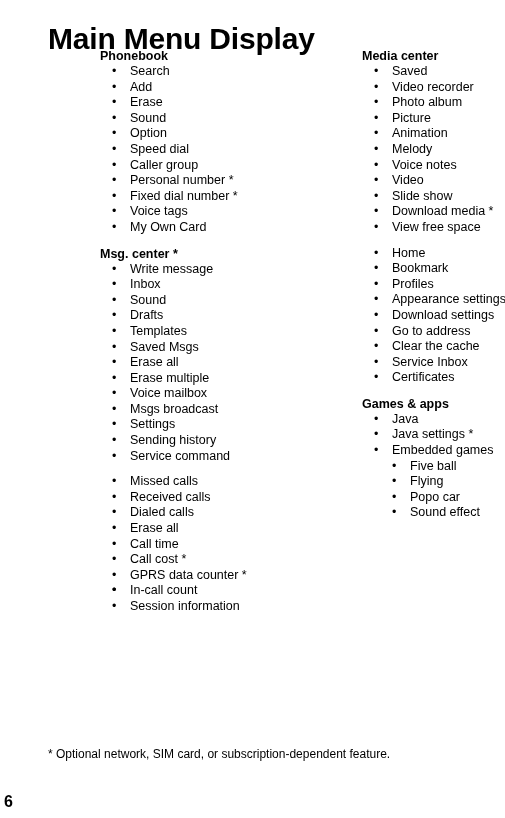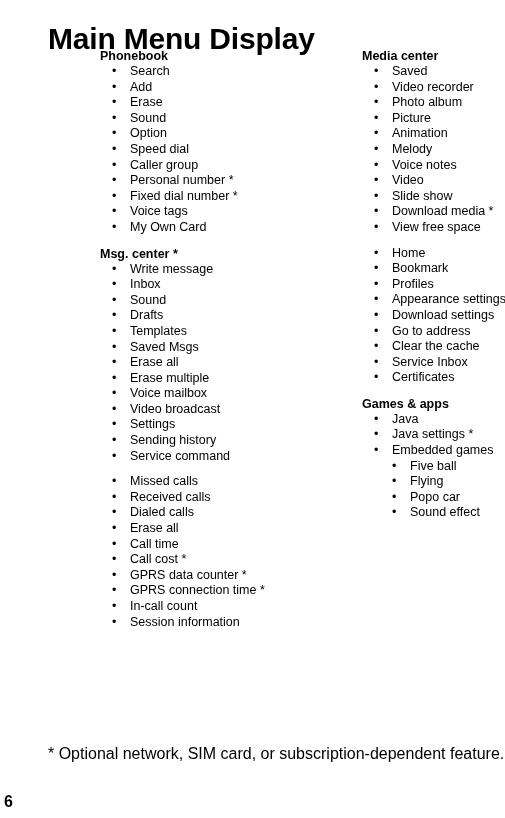--- a/index.html
+++ b/index.html
@@ -82,21 +82,21 @@
     left: 30px;
     top: 0;
     font-size: 12.5px;
     line-height: 15.6px;
   }
 
   #footnote {
     position: absolute;
     left: 48px;
     top: 746px;
-    font-size: 16px;
+    font-size: 12px;
     line-height: 16px;
     white-space: nowrap;
   }
 
   #page-number {
     position: absolute;
     left: 4px;
     top: 792px;
     font-size: 16px;
     font-weight: bold;
@@ -130,36 +130,36 @@
       <ul class="item-list">
         <li class="menu-item"><span class="bullet">•</span><span>Write message</span></li>
         <li class="menu-item"><span class="bullet">•</span><span>Inbox</span></li>
         <li class="menu-item"><span class="bullet">•</span><span>Sound</span></li>
         <li class="menu-item"><span class="bullet">•</span><span>Drafts</span></li>
         <li class="menu-item"><span class="bullet">•</span><span>Templates</span></li>
         <li class="menu-item"><span class="bullet">•</span><span>Saved Msgs</span></li>
         <li class="menu-item"><span class="bullet">•</span><span>Erase all</span></li>
         <li class="menu-item"><span class="bullet">•</span><span>Erase multiple</span></li>
         <li class="menu-item"><span class="bullet">•</span><span>Voice mailbox</span></li>
-        <li class="menu-item"><span class="bullet">•</span><span>Video broadcast</span></li>
+        <li class="menu-item"><span class="bullet">•</span><span>Msgs broadcast</span></li>
         <li class="menu-item"><span class="bullet">•</span><span>Settings</span></li>
         <li class="menu-item"><span class="bullet">•</span><span>Sending history</span></li>
         <li class="menu-item"><span class="bullet">•</span><span>Service command</span></li>
       </ul>
     </div>
     <div class="section">
       <ul class="item-list">
         <li class="menu-item"><span class="bullet">•</span><span>Missed calls</span></li>
         <li class="menu-item"><span class="bullet">•</span><span>Received calls</span></li>
         <li class="menu-item"><span class="bullet">•</span><span>Dialed calls</span></li>
         <li class="menu-item"><span class="bullet">•</span><span>Erase all</span></li>
         <li class="menu-item"><span class="bullet">•</span><span>Call time</span></li>
         <li class="menu-item"><span class="bullet">•</span><span>Call cost *</span></li>
         <li class="menu-item"><span class="bullet">•</span><span>GPRS data counter *</span></li>
-        <li class="menu-item"><span class="bullet">•</span><span>GPRS connection time *</span></li>
+        <li class="menu-item"><span class="bullet">•</span></li>
         <li class="menu-item"><span class="bullet">•</span><span>In-call count</span></li>
         <li class="menu-item"><span class="bullet">•</span><span>Session information</span></li>
       </ul>
     </div>
   </div>
 <div class="column" id="column-right">
     <div class="section">
       <div class="section-heading">Media center</div>
       <ul class="item-list">
         <li class="menu-item"><span class="bullet">•</span><span>Saved</span></li>

